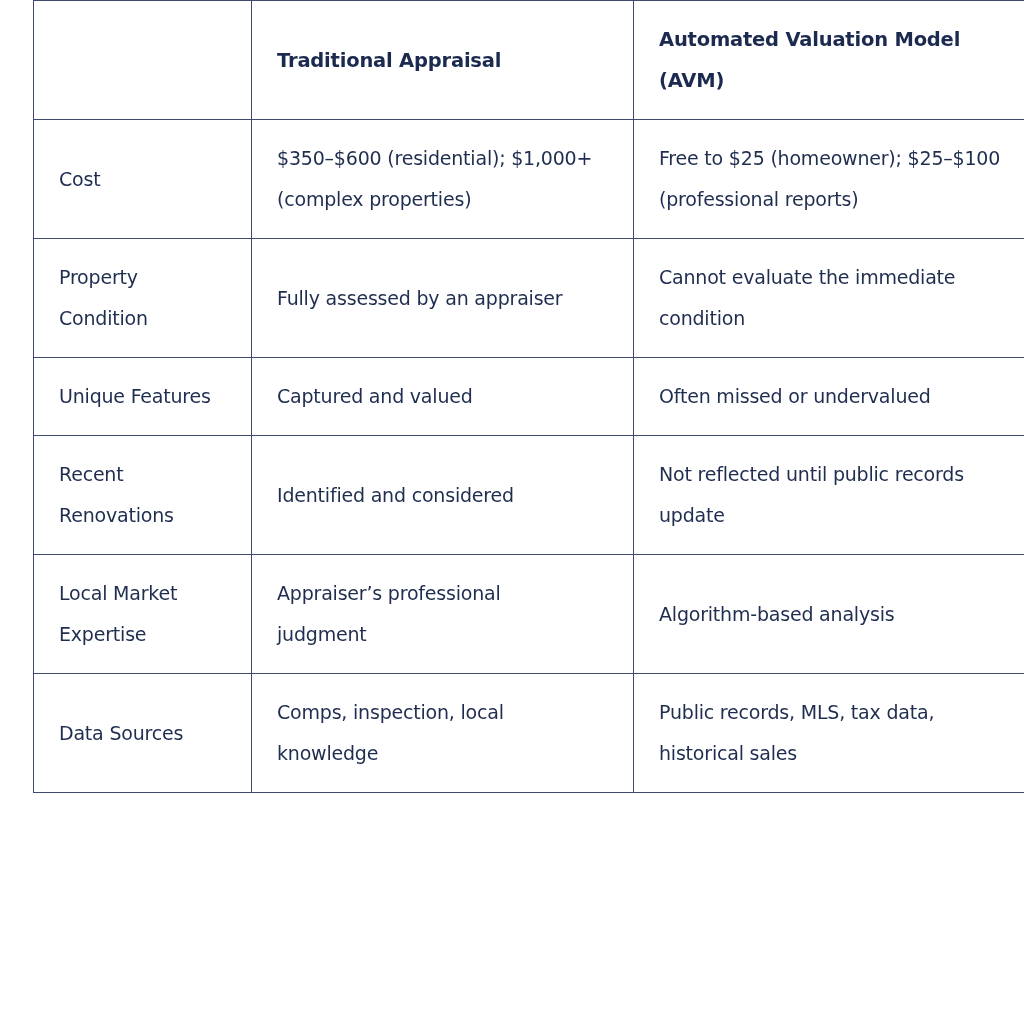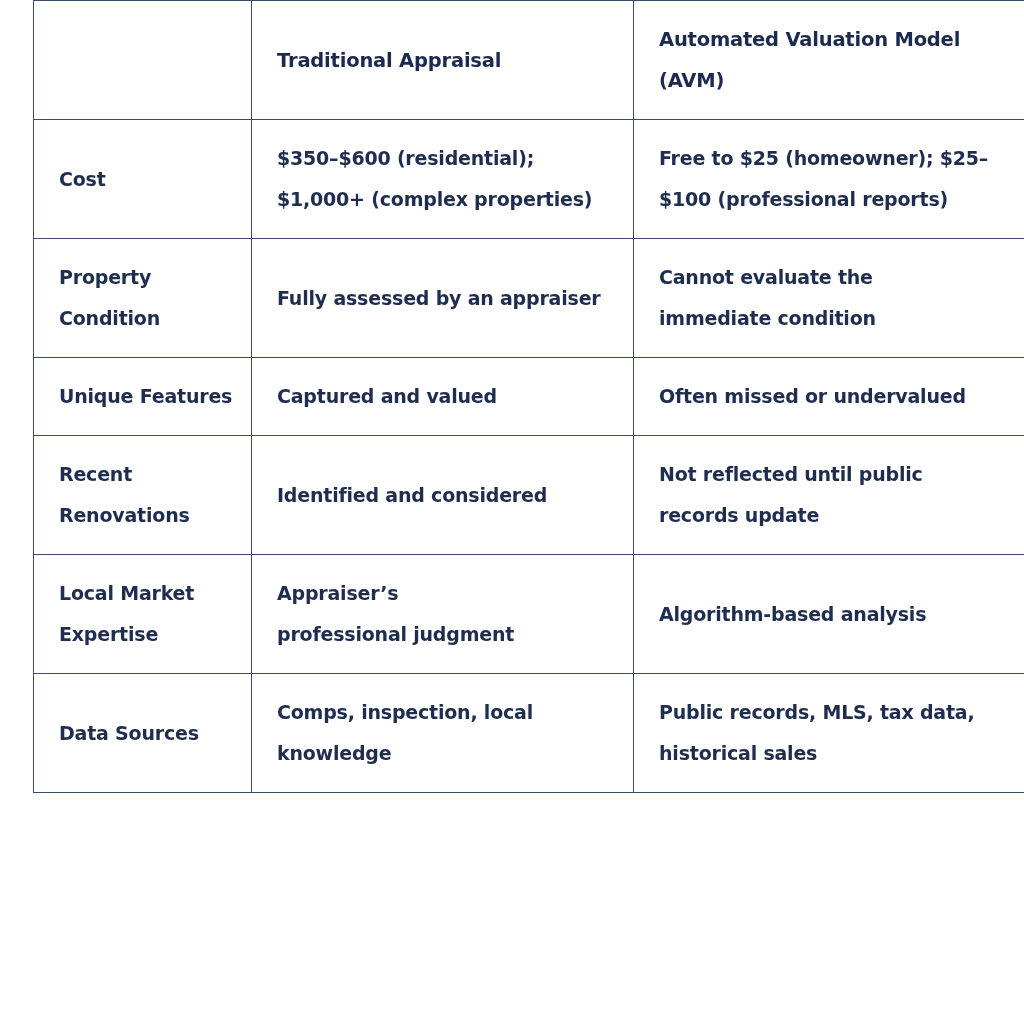--- a/index.html
+++ b/index.html
@@ -10,21 +10,21 @@
   table.cmp col.c0 { width:218px; }
   table.cmp col.c1 { width:382px; }
   table.cmp col.c2 { width:405px; }
   table.cmp td, table.cmp th {
     border:1.5px solid #3c4b6b;
     padding:0 22px 0 25px;
     vertical-align:middle;
     text-align:left;
     font-size:19px;
     line-height:41px;
-    font-weight:bold;
+    font-weight:normal;
     letter-spacing:-0.2px;
   }
   table.cmp th { font-weight:bold; font-size:19.5px; color:#1b2a4e; }
   tr.h120 td, tr.h120 th { height:118px; }
   tr.h80 td { height:77px; }
 </style>
 </head>
 <body>
 
 <table class="cmp">

